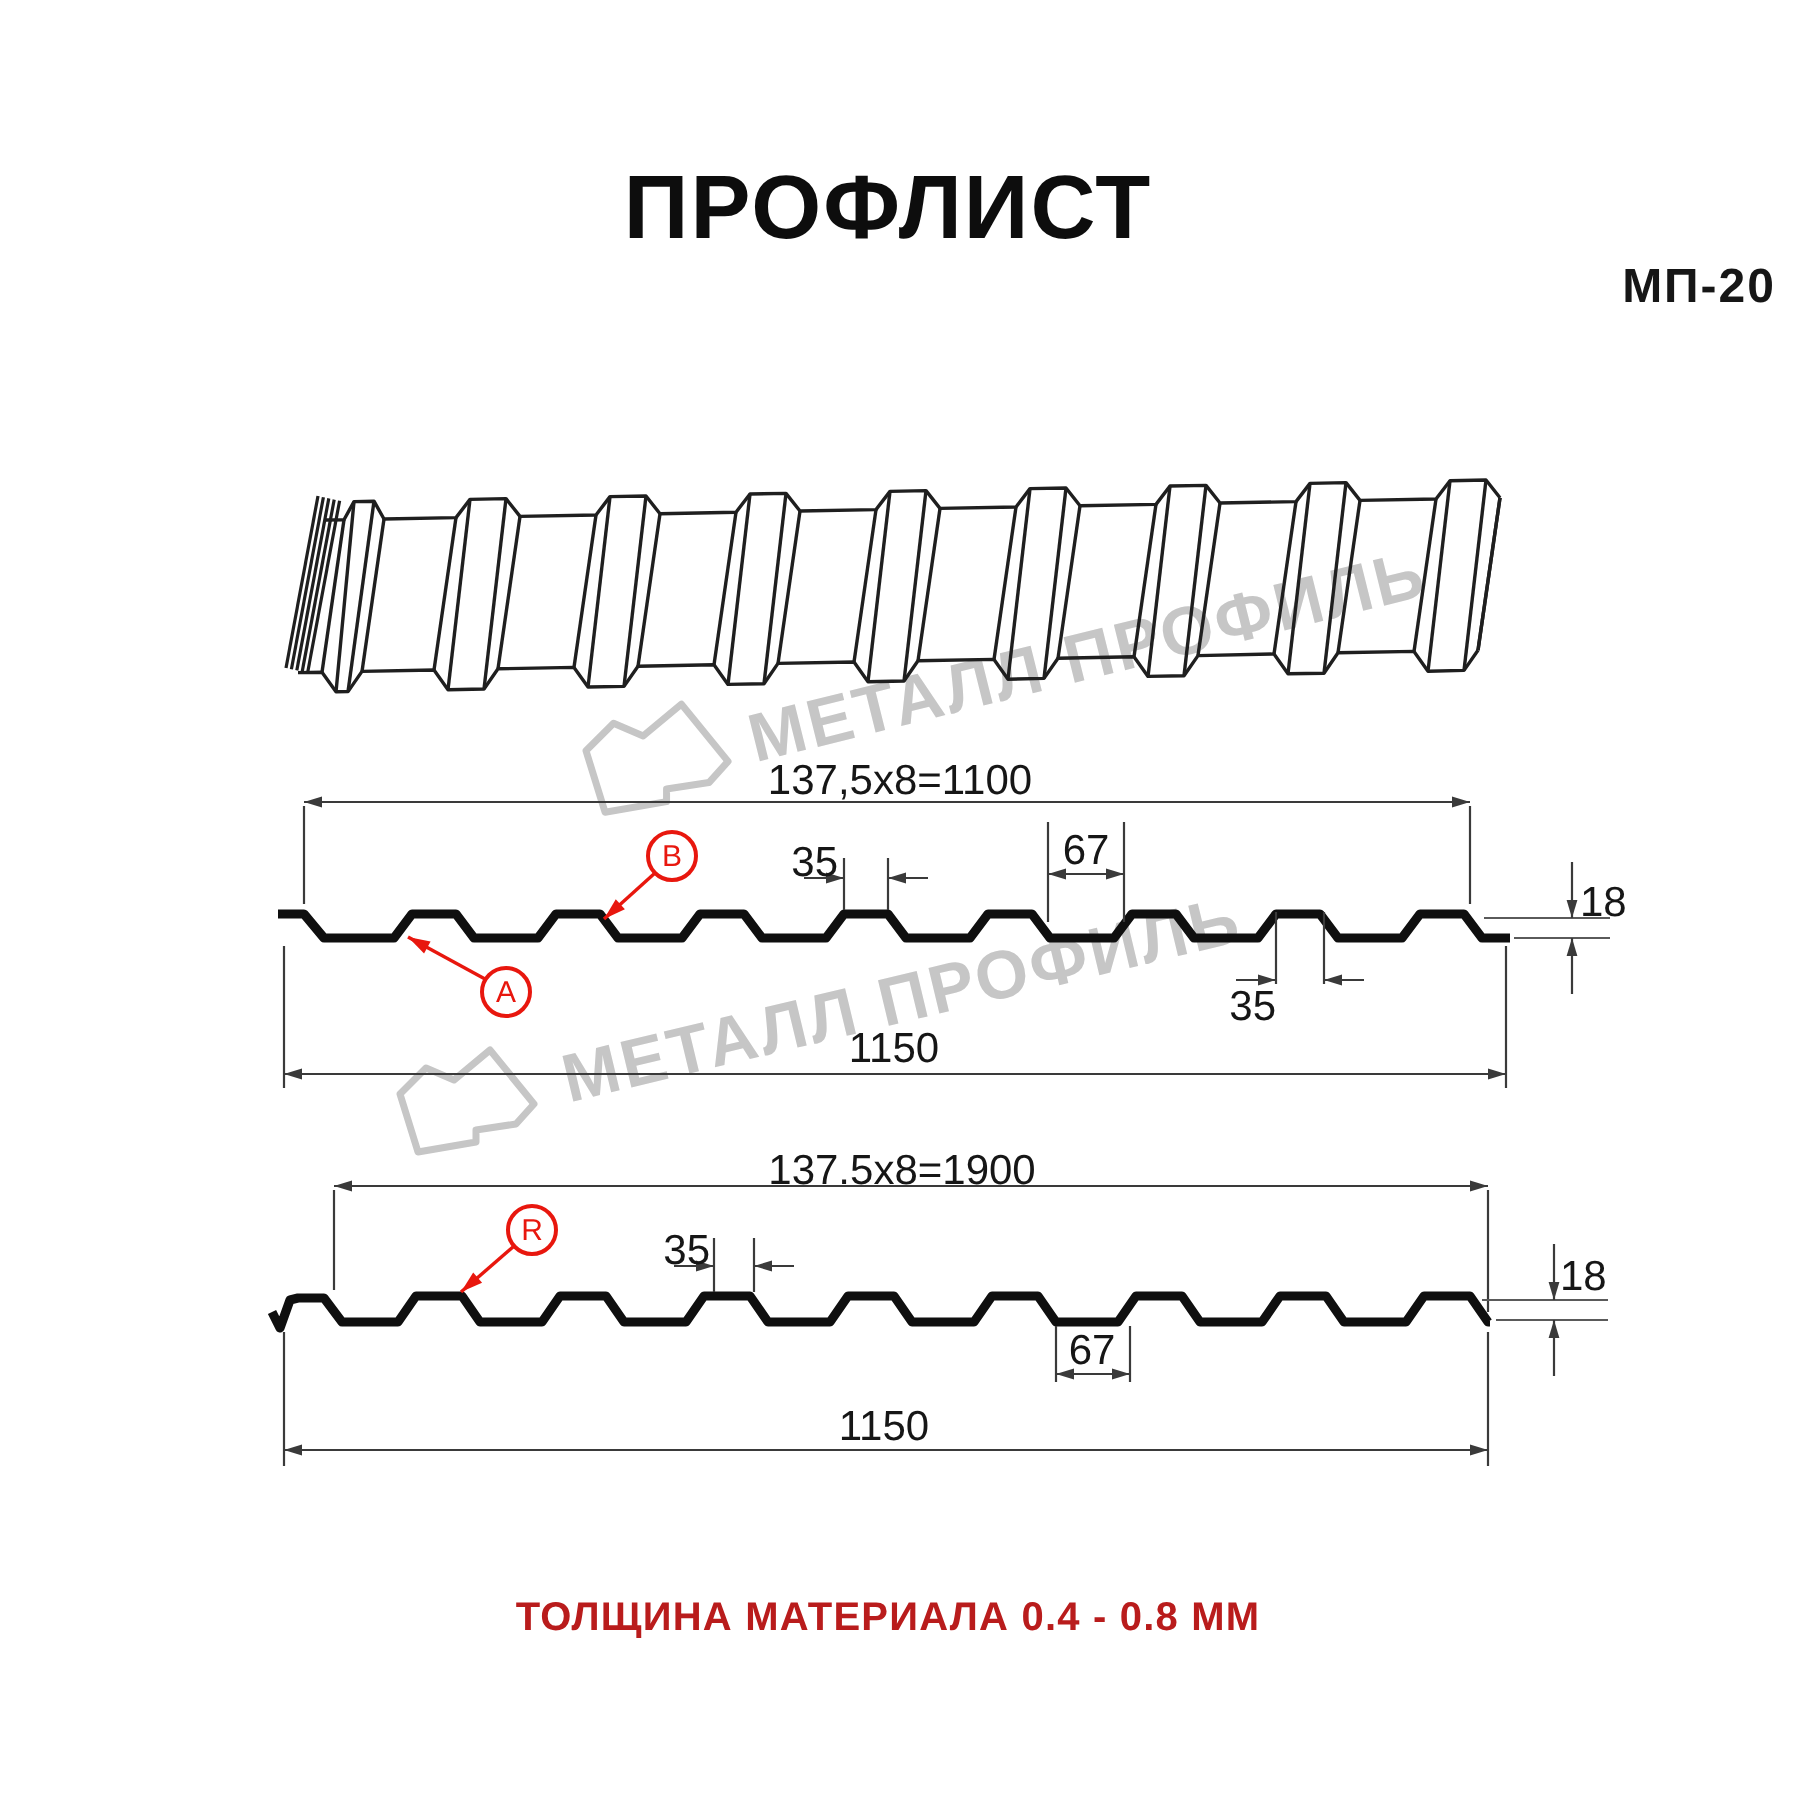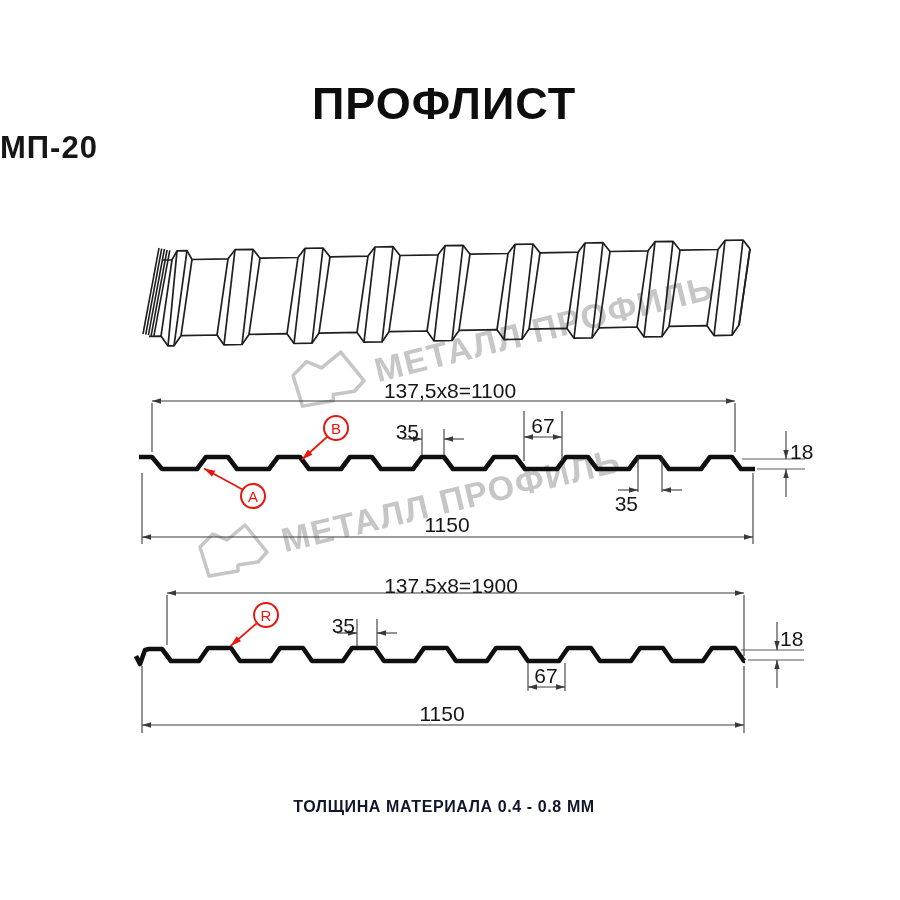--- a/index.html
+++ b/index.html
@@ -1,32 +1,32 @@
 <!DOCTYPE html>
 <html><head>
 <meta charset="utf-8">
 <style>
   html,body{margin:0;padding:0;background:#fff;}
   .stage{position:relative;width:888px;height:900px;background:#ffffff;overflow:hidden;
          font-family:"Liberation Sans",sans-serif;}
   .page-title{position:absolute;top:78px;left:0;width:100%;text-align:center;
     font-size:45px;font-weight:800;letter-spacing:1px;color:#0d0d0d;z-index:3;}
-  .page-subtitle{position:absolute;top:130px;left:0;width:100%;text-align:left;
-    font-size:31px;font-weight:600;letter-spacing:1px;color:#161616;z-index:3;}
+  .page-subtitle{position:absolute;top:130px;left:0;width:100%;text-align:right;
+    font-size:24px;font-weight:600;letter-spacing:1px;color:#161616;z-index:3;}
   .wm{position:absolute;color:#c6c6c6;font-size:34px;font-weight:700;letter-spacing:1.5px;
     white-space:nowrap;transform-origin:0 0;z-index:1;line-height:1;}
   #wm1{left:371px;top:354px;transform:rotate(-14deg);}
   #wm2{left:278px;top:524px;transform:rotate(-13.5deg);}
   #linework{position:absolute;left:0;top:0;z-index:2;}
   .dim{position:absolute;font-size:21px;color:#161616;z-index:3;white-space:nowrap;line-height:1;}
   .cc{position:absolute;box-sizing:border-box;width:26px;height:26px;border:2.6px solid #e8170e;
     border-radius:50%;color:#e8170e;font-size:15px;font-weight:500;display:flex;align-items:center;
     justify-content:center;z-index:3;background:transparent;line-height:1;}
   .footer-note{position:absolute;top:798px;left:0;width:100%;text-align:center;
-    font-size:16px;font-weight:600;letter-spacing:.6px;color:#0f172a;z-index:3;}
+    font-size:20px;font-weight:600;letter-spacing:.6px;color:#b91c1c;z-index:3;}
 </style>
 </head>
 <body>
 
 <div class="stage">
 
   <div class="page-title">ПРОФЛИСТ</div>
   <div class="page-subtitle">МП-20</div>
 
   <div class="wm" id="wm1">МЕТАЛЛ ПРОФИЛЬ</div>

